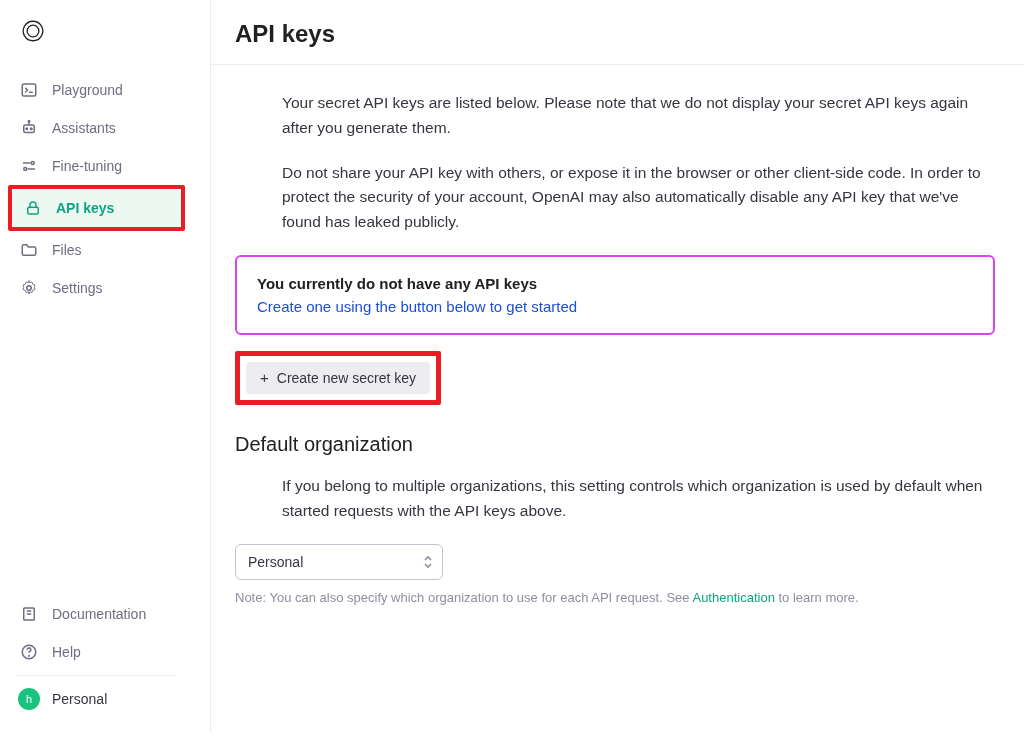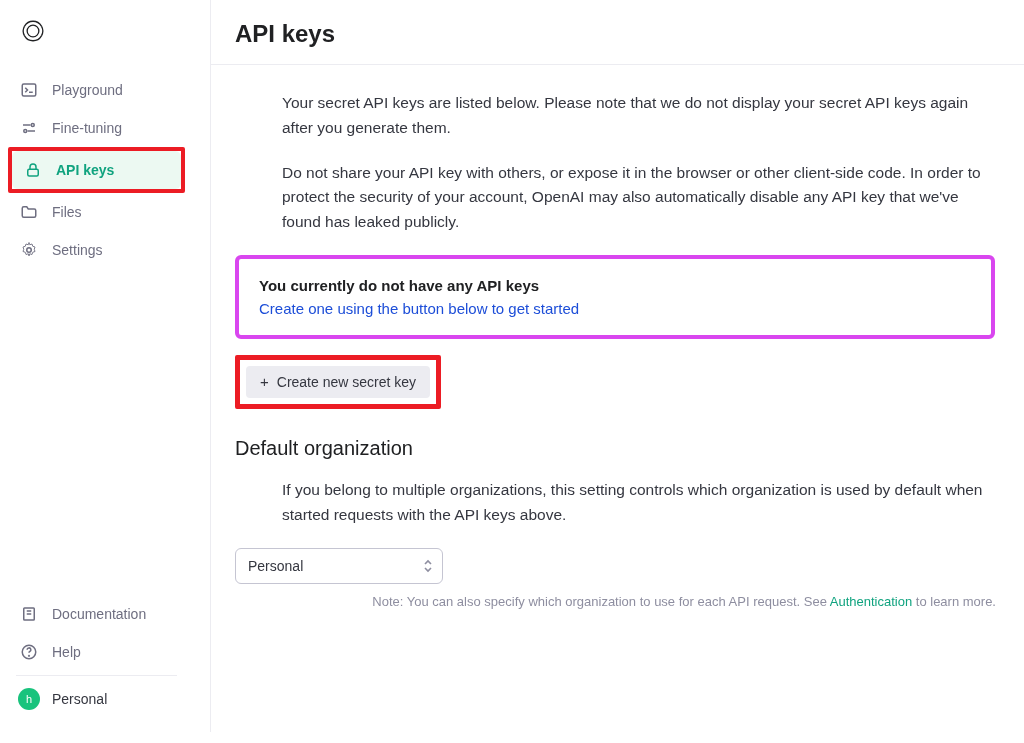--- a/index.html
+++ b/index.html
@@ -99,21 +99,21 @@
   }
   .para {
     font-size: 15.5px;
     line-height: 1.6;
     color: #353740;
     margin-bottom: 20px;
     max-width: 760px;
     margin-left: 47px;
   }
   .info-box {
-    border: 4px solid #d946ef;
+    border: 2px solid #d946ef;
     border-radius: 6px;
     padding: 18px 20px;
     margin-bottom: 16px;
     max-width: 760px;
   }
   .info-title {
     font-weight: 700;
     font-size: 15px;
     margin-bottom: 6px;
   }
@@ -166,21 +166,20 @@
     position: absolute;
     right: 9px;
     top: 50%;
     transform: translateY(-50%);
     pointer-events: none;
     color: #8e8ea0;
   }
   .note {
     font-size: 13px;
     color: #8e8ea0;
-    text-align: right;
   }
   .note a { color: #10a37f; text-decoration: none; }
 
   svg { display: block; }
 </style>
 </head>
 <body>
 
 <div class="sidebar">
   <div class="logo">
@@ -202,20 +201,32 @@
             <rect x="3" y="4" width="18" height="16" rx="2"></rect>
             <path d="M7 9l3 3-3 3"></path>
             <path d="M12 15h5"></path>
           </svg>
       </span>
       <span>Playground</span>
     </div>
     <div class="nav-item">
       <span class="icn">
         <svg width="18" height="18" viewBox="0 0 24 24" fill="none" stroke="currentColor" stroke-width="2">
+            <rect x="5" y="8" width="14" height="10" rx="2"></rect>
+            <circle cx="9" cy="13" r="1"></circle>
+            <circle cx="15" cy="13" r="1"></circle>
+            <path d="M12 4v4"></path>
+            <circle cx="12" cy="3" r="1"></circle>
+          </svg>
+      </span>
+      <span>Assistants</span>
+    </div>
+    <div class="nav-item">
+      <span class="icn">
+        <svg width="18" height="18" viewBox="0 0 24 24" fill="none" stroke="currentColor" stroke-width="2">
             <path d="M4 8h10"></path>
             <circle cx="17" cy="8" r="2"></circle>
             <path d="M20 16H10"></path>
             <circle cx="7" cy="16" r="2"></circle>
           </svg>
       </span>
       <span>Fine-tuning</span>
     </div>
 
     <div class="highlight-box">

